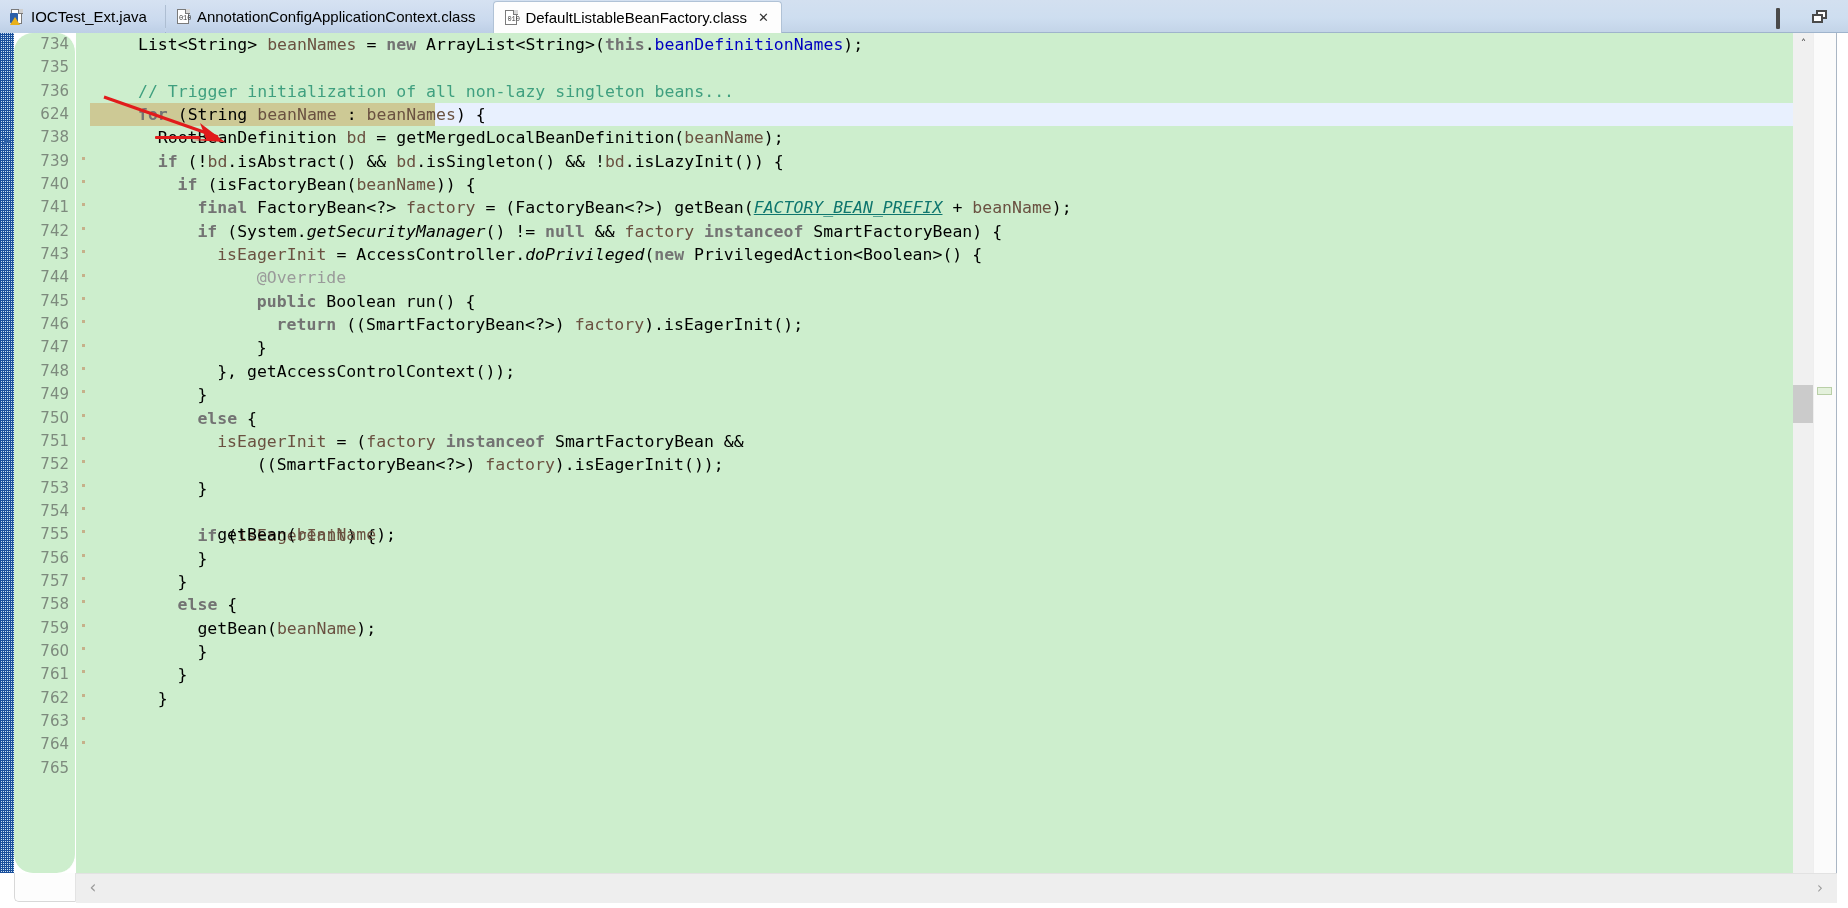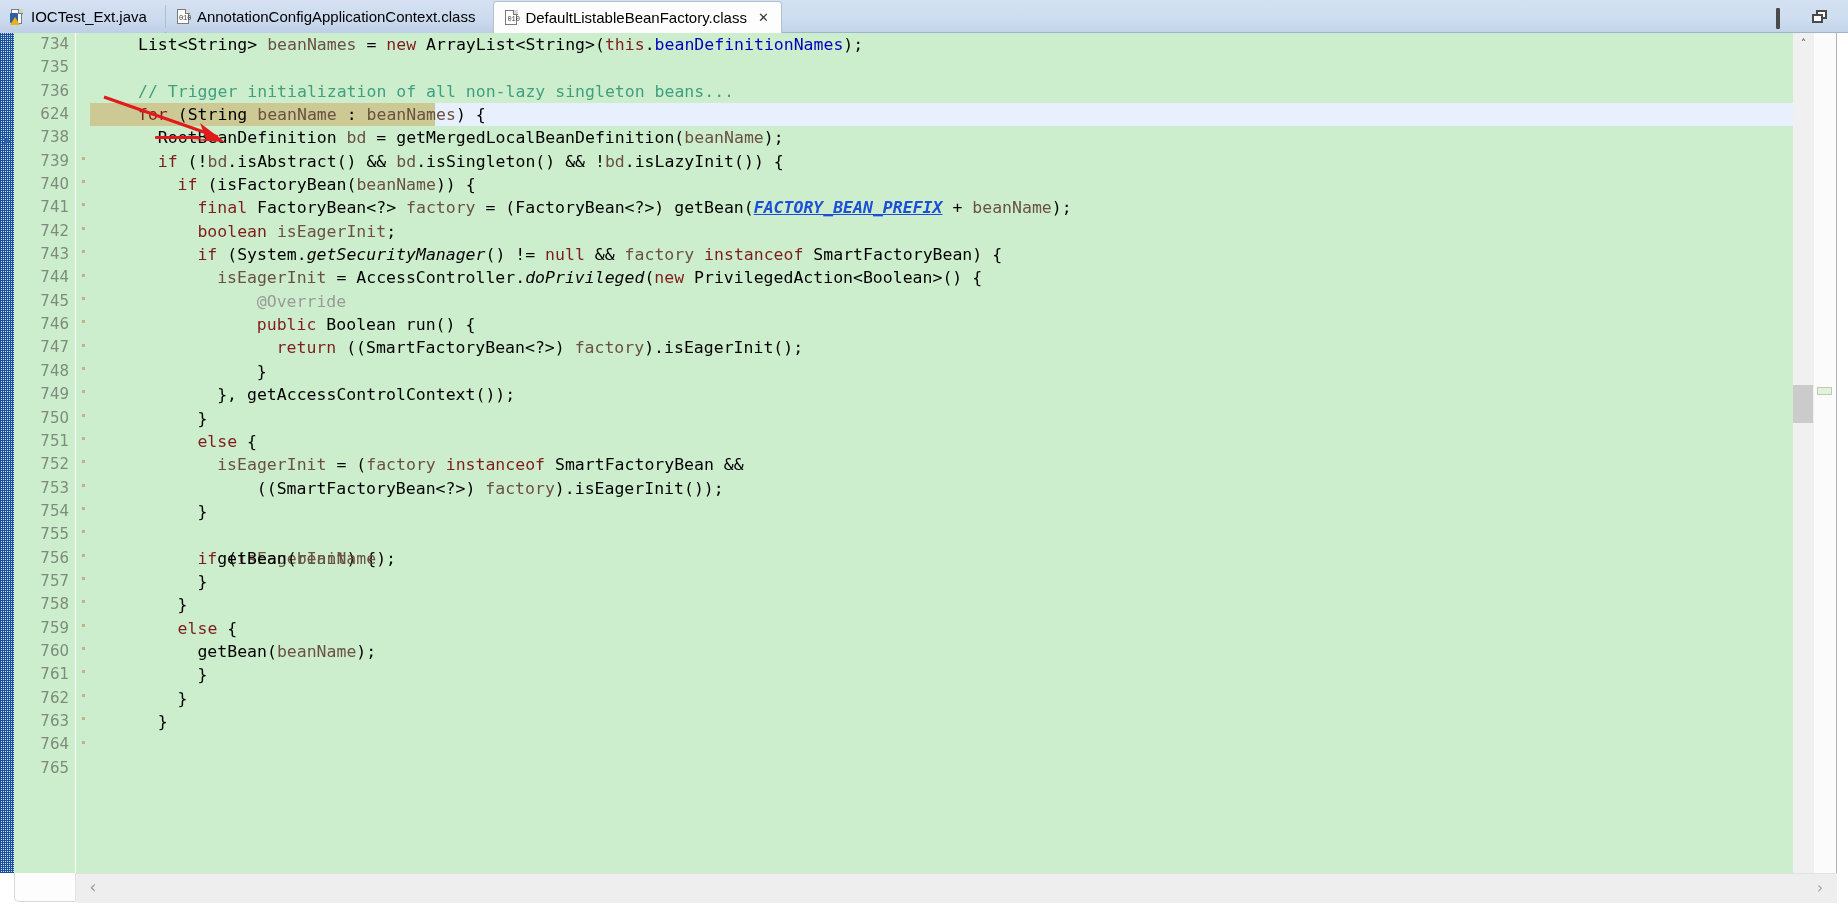--- a/index.html
+++ b/index.html
@@ -207,20 +207,21 @@
 
   
   .gutter {
     position: absolute;
     left: 14px; top: 0;
     width: 62px;
     height: 840px;
     background: #cdeecd;
     box-sizing: border-box;
     border-right: 1px solid #ffffff;
+    border-radius: 19px;
   }
   .gutter-inner {
     position: absolute;
     left: 0; top: 0;
     width: 62px;
   }
   .lnum {
     height: 23.35px;
     line-height: 23.35px;
     text-align: right;
@@ -277,25 +278,25 @@
   }
   .coderow.current .hl-rest {
     position: absolute;
     top: 0; right: 0;
     height: 23.35px;
     background: #e8f0fe;
     z-index: 0;
   }
 
   
-  .k   { color: #7f1d1d; font-weight: normal; }          
+  .k   { color: #737373; font-weight: bold; }          
   .cm  { color: #3f9f7f; }                              
   .fld { color: #0000c0; }                              
   .loc { color: #6a5141; }                              
-  .sf  { color: #1d4ed8; font-weight: bold; font-style: italic; text-decoration: underline; }
+  .sf  { color: #0f766e; font-weight: normal; font-style: italic; text-decoration: underline; }
   .sm  { font-style: italic; }                          
   .ann { color: #9a9a9a; }
 
   
   .red-arrow {
     position: absolute;
     left: 100px; top: 60px;
     width: 135px; height: 52px;
     pointer-events: none;
     z-index: 20;
@@ -533,21 +534,20 @@
 
     <div class="codearea" id="codearea">
         <div class="coderow"><span class="txt" style="padding-left: 48px;">List&lt;String&gt; <span class="loc">beanNames</span> = <span class="k">new</span> ArrayList&lt;String&gt;(<span class="k">this</span>.<span class="fld">beanDefinitionNames</span>);</span></div>
         <div class="coderow"><span class="txt" style="padding-left: 48px;"></span></div>
         <div class="coderow"><span class="txt" style="padding-left: 48px;"><span class="cm">// Trigger initialization of all non-lazy singleton beans...</span></span></div>
         <div class="coderow current"><div class="hl-sel" style="width: 345px;"></div><div class="hl-rest" style="left: 345px; right: 0px; width: auto;"></div><span class="txt" style="padding-left: 48px;"><span class="k">for</span> (String <span class="loc">beanName</span> : <span class="loc">beanNames</span>) {</span></div>
         <div class="coderow"><span class="txt" style="padding-left: 67.8px;">RootBeanDefinition <span class="loc">bd</span> = getMergedLocalBeanDefinition(<span class="loc">beanName</span>);</span></div>
         <div class="coderow"><span class="txt" style="padding-left: 67.8px;"><span class="k">if</span> (!<span class="loc">bd</span>.isAbstract() &amp;&amp; <span class="loc">bd</span>.isSingleton() &amp;&amp; !<span class="loc">bd</span>.isLazyInit()) {</span></div>
         <div class="coderow"><span class="txt" style="padding-left: 87.6px;"><span class="k">if</span> (isFactoryBean(<span class="loc">beanName</span>)) {</span></div>
         <div class="coderow"><span class="txt" style="padding-left: 107.4px;"><span class="k">final</span> FactoryBean&lt;?&gt; <span class="loc">factory</span> = (FactoryBean&lt;?&gt;) getBean(<span class="sf">FACTORY_BEAN_PREFIX</span> + <span class="loc">beanName</span>);</span></div>
-        <div class="coderow"><span class="txt" style="padding-left: 107.4px;"><span class="k">boolean</span> <span class="loc">isEagerInit</span>;</span></div>
         <div class="coderow"><span class="txt" style="padding-left: 107.4px;"><span class="k">if</span> (System.<span class="sm">getSecurityManager</span>() != <span class="k">null</span> &amp;&amp; <span class="loc">factory</span> <span class="k">instanceof</span> SmartFactoryBean) {</span></div>
         <div class="coderow"><span class="txt" style="padding-left: 127.2px;"><span class="loc">isEagerInit</span> = AccessController.<span class="sm">doPrivileged</span>(<span class="k">new</span> PrivilegedAction&lt;Boolean&gt;() {</span></div>
         <div class="coderow"><span class="txt" style="padding-left: 166.8px;"><span class="ann">@Override</span></span></div>
         <div class="coderow"><span class="txt" style="padding-left: 166.8px;"><span class="k">public</span> Boolean run() {</span></div>
         <div class="coderow"><span class="txt" style="padding-left: 186.6px;"><span class="k">return</span> ((SmartFactoryBean&lt;?&gt;) <span class="loc">factory</span>).isEagerInit();</span></div>
         <div class="coderow"><span class="txt" style="padding-left: 166.8px;">}</span></div>
         <div class="coderow"><span class="txt" style="padding-left: 127.2px;">}, getAccessControlContext());</span></div>
         <div class="coderow"><span class="txt" style="padding-left: 107.4px;">}</span></div>
         <div class="coderow"><span class="txt" style="padding-left: 107.4px;"><span class="k">else</span> {</span></div>
         <div class="coderow"><span class="txt" style="padding-left: 127.2px;"><span class="loc">isEagerInit</span> = (<span class="loc">factory</span> <span class="k">instanceof</span> SmartFactoryBean &amp;&amp;</span></div>

